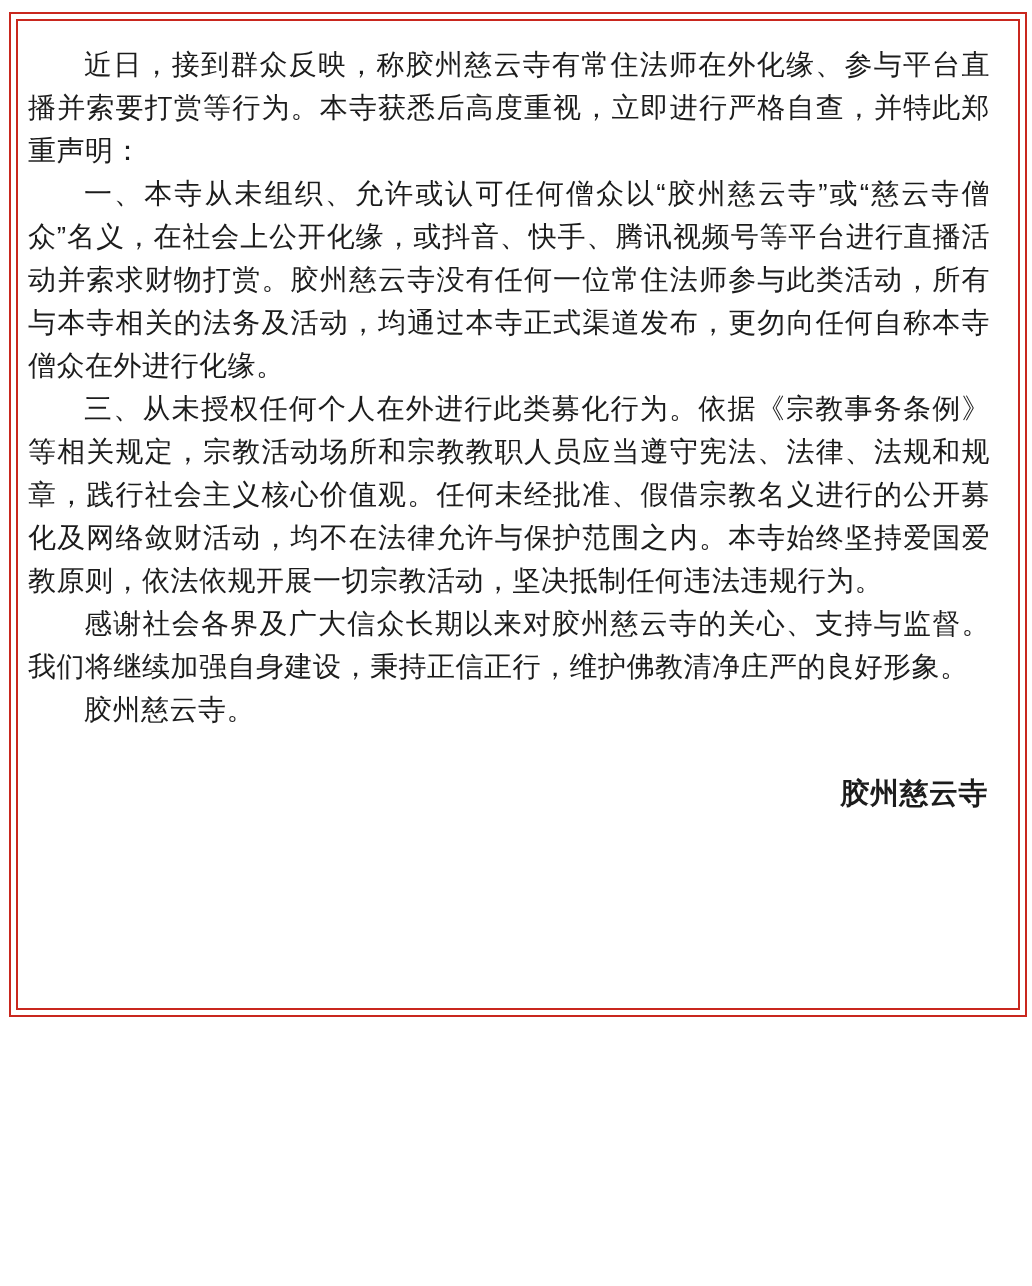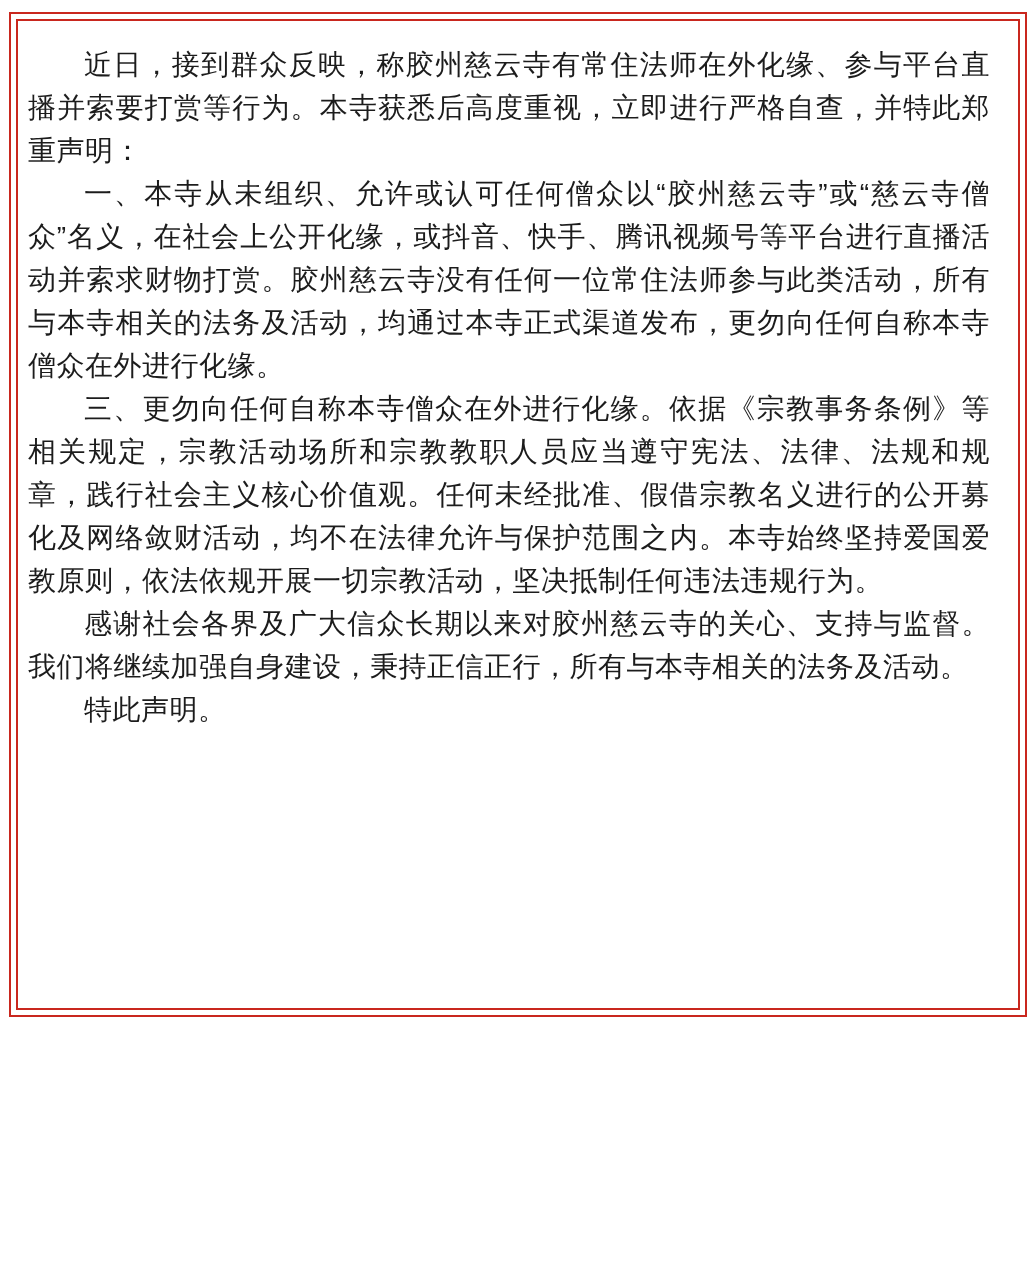--- a/index.html
+++ b/index.html
@@ -59,20 +59,21 @@
 </head>
 <body>
 
 <div class="page" style="--border: #c9271e; --text: #1c1c1c; --bg: #ffffff;">
   <div class="frame-outer"></div>
   <div class="frame-inner"></div>
 
   <div class="content">
     <p>近日，接到群众反映，称胶州慈云寺有常住法师在外化缘、参与平台直播并索要打赏等行为。本寺获悉后高度重视，立即进行严格自查，并特此郑重声明：</p>
     <p>一、本寺从未组织、允许或认可任何僧众以“胶州慈云寺”或“慈云寺僧众”名义，在社会上公开化缘，或抖音、快手、腾讯视频号等平台进行直播活动并索求财物打赏。胶州慈云寺没有任何一位常住法师参与此类活动，所有与本寺相关的法务及活动，均通过本寺正式渠道发布，更勿向任何自称本寺僧众在外进行化缘。</p>
-    <p>三、更勿向任何自称本寺僧众在外进行化缘。依据《宗教事务条例》等相关规定，宗教活动场所和宗教教职人员应当遵守宪法、法律、法规和规章，践行社会主义核心价值观。任何未经批准、假借宗教名义进行的公开募化及网络敛财活动，均不在法律允许与保护范围之内。本寺始终坚持爱国爱教原则，依法依规开展一切宗教活动，坚决抵制任何违法违规行为。</p>
-    <p>感谢社会各界及广大信众长期以来对胶州慈云寺的关心、支持与监督。我们将继续加强自身建设，秉持正信正行，所有与本寺相关的法务及活动。</p>
-    <p>特此声明。</p>
+    <p>三、从未授权任何个人在外进行此类募化行为。依据《宗教事务条例》等相关规定，宗教活动场所和宗教教职人员应当遵守宪法、法律、法规和规章，践行社会主义核心价值观。任何未经批准、假借宗教名义进行的公开募化及网络敛财活动，均不在法律允许与保护范围之内。本寺始终坚持爱国爱教原则，依法依规开展一切宗教活动，坚决抵制任何违法违规行为。</p>
+    <p>感谢社会各界及广大信众长期以来对胶州慈云寺的关心、支持与监督。我们将继续加强自身建设，秉持正信正行，维护佛教清净庄严的良好形象。</p>
+    <p>胶州慈云寺。</p>
 
     <div class="signature-block">
+      <div class="sig-line">胶州慈云寺</div>
     </div>
   </div>
 </div>
 
 </body></html>

